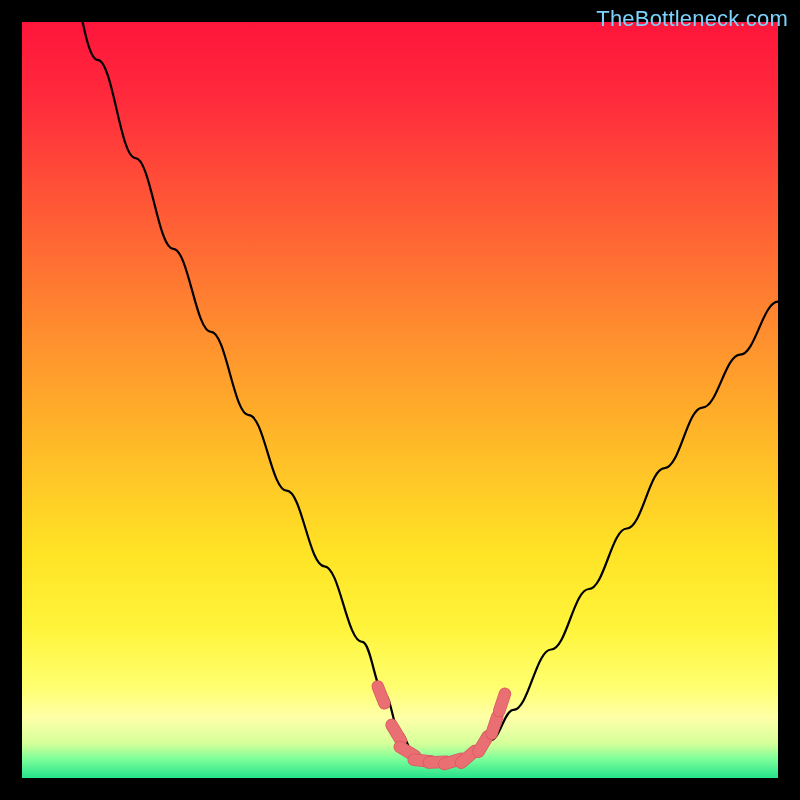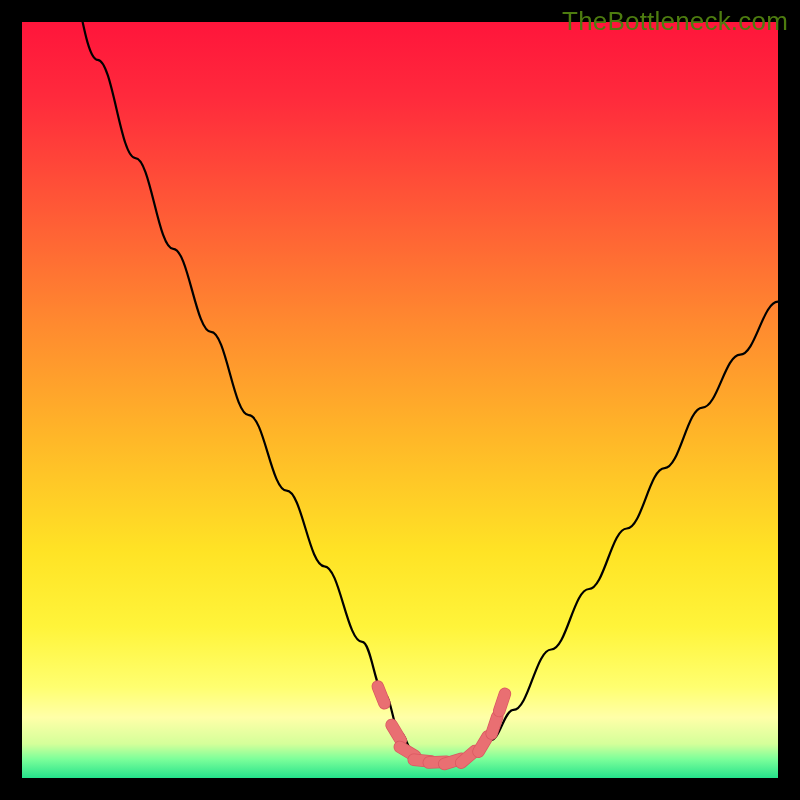--- a/index.html
+++ b/index.html
@@ -24,23 +24,23 @@
     left: 22px;
     top: 22px;
     width: 756px;
     height: 756px;
     overflow: hidden;
   }
   .watermark {
     position: absolute;
     top: 6px;
     right: 12px;
-    font-size: 26px;
+    font-size: 22px;
     font-weight: 500;
-    color: #4d7c0f;
+    color: #7dd3fc;
     letter-spacing: 0.2px;
     z-index: 5;
   }
   svg {
     display: block;
   }
 </style>
 </head>
 <body>
 

